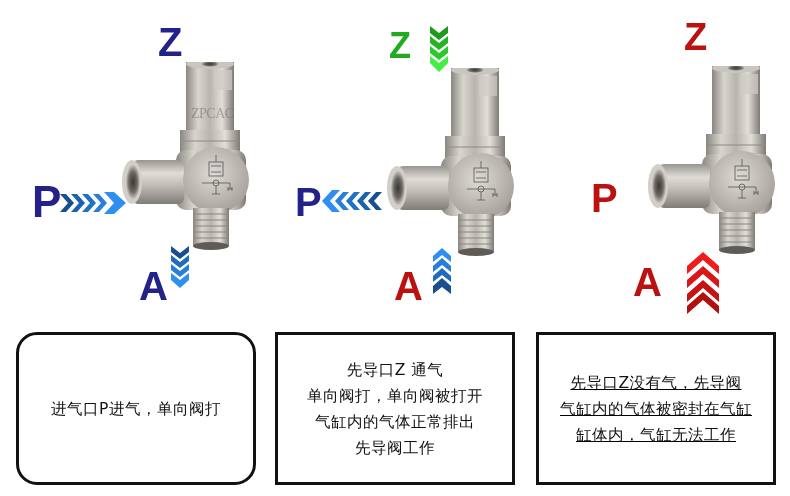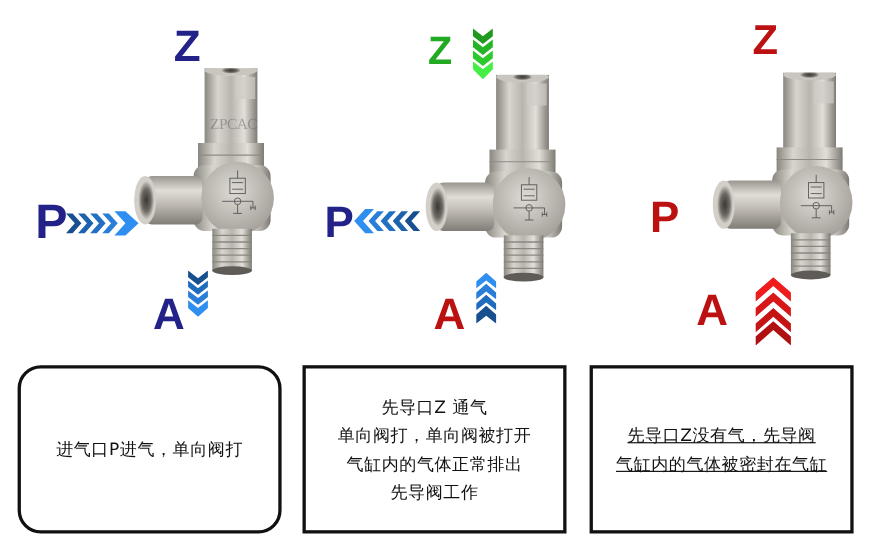--- a/index.html
+++ b/index.html
@@ -179,13 +179,14 @@
 <div class="box" style="left:275px;width:240px;">
   <div class="line">先导口Z  通气</div>
   <div class="line">单向阀打，单向阀被打开</div>
   <div class="line">气缸内的气体正常排出</div>
   <div class="line">先导阀工作</div>
 </div>
 
 <div class="box" style="left:536px;width:240px;text-decoration:underline;">
   <div class="line">先导口Z没有气，先导阀</div>
   <div class="line">气缸内的气体被密封在气缸</div>
+  <div class="line">缸体内，气缸无法工作</div>
 </div>
 
 </body></html>

